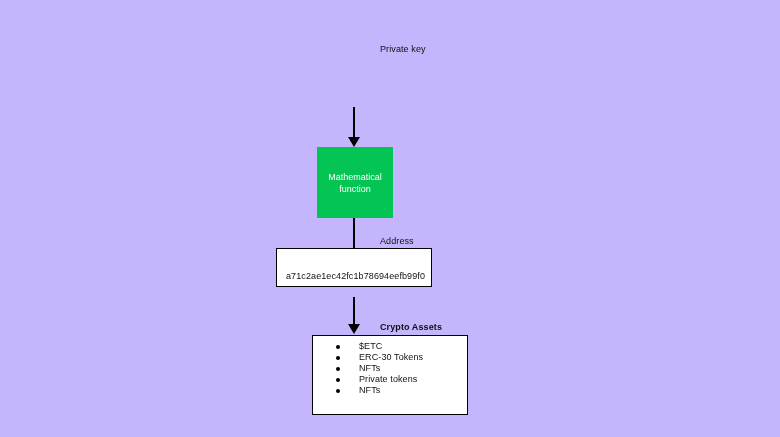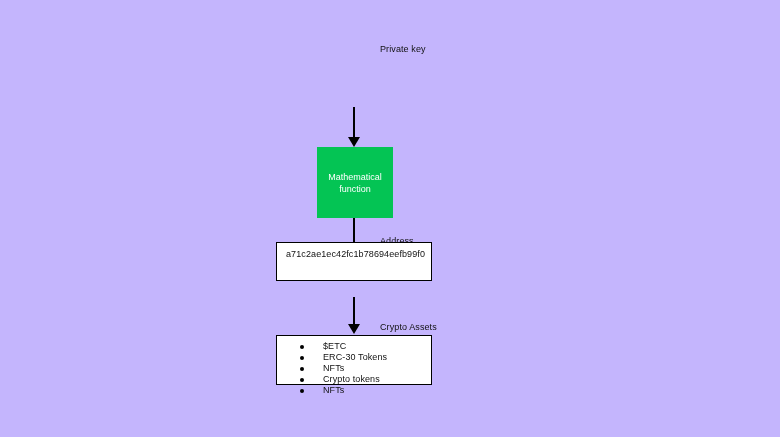--- a/index.html
+++ b/index.html
@@ -18,36 +18,36 @@
     position: absolute;
     left: 380px;
     font-size: 9px;
     line-height: 12px;
     color: #111111;
     letter-spacing: 0.1px;
     white-space: nowrap;
   }
   .label-private-key { top: 43px; }
   .label-address     { top: 235px; }
-  .label-crypto      { top: 321px; }
+  .label-crypto      { top: 321px; font-weight: bold; }
 
   .box {
     position: absolute;
     left: 276px;
     width: 156px;
     border: 1.5px solid #000000;
     background: #ffffff;
     font-size: 9px;
     line-height: 12px;
     color: #111111;
     letter-spacing: 0.1px;
   }
   .box-private-key { top: 58px;  height: 49px; padding: 6px 4px 0 9px; }
-  .box-address     { top: 242px; height: 39px; padding: 5px 4px 0 9px; }
-  .box-crypto      { top: 335px; height: 50px; padding-top: 5px; }
+  .box-address     { top: 248px; height: 39px; padding: 21px 4px 0 9px; }
+  .box-crypto      { top: 335px; height: 80px; padding-top: 5px; margin-left: 36px; }
 
   .hex-line { white-space: nowrap; }
 
   .box-math {
     position: absolute;
     left: 317px;
     top: 147px;
     width: 76px;
     height: 71px;
     background: #04c454;
@@ -137,21 +137,21 @@
       <li class="asset-item">
         <span class="bullet-dot"></span>
         <span>ERC-30 Tokens</span>
       </li>
       <li class="asset-item">
         <span class="bullet-dot"></span>
         <span>NFTs</span>
       </li>
       <li class="asset-item">
         <span class="bullet-dot"></span>
-        <span>Crypto tokens</span>
+        <span>Private tokens</span>
       </li>
       <li class="asset-item">
         <span class="bullet-dot"></span>
         <span>NFTs</span>
       </li>
     </ul>
   </div>
 
 </div>
 

